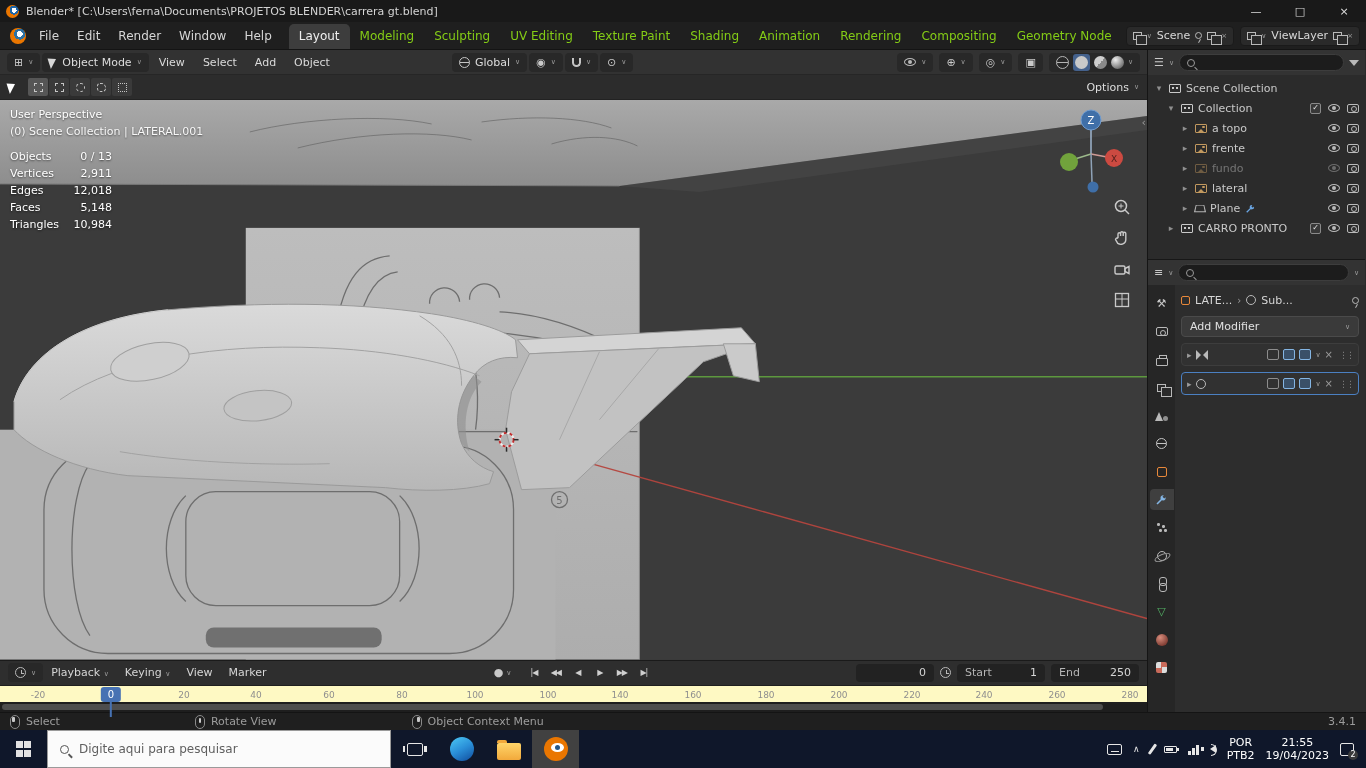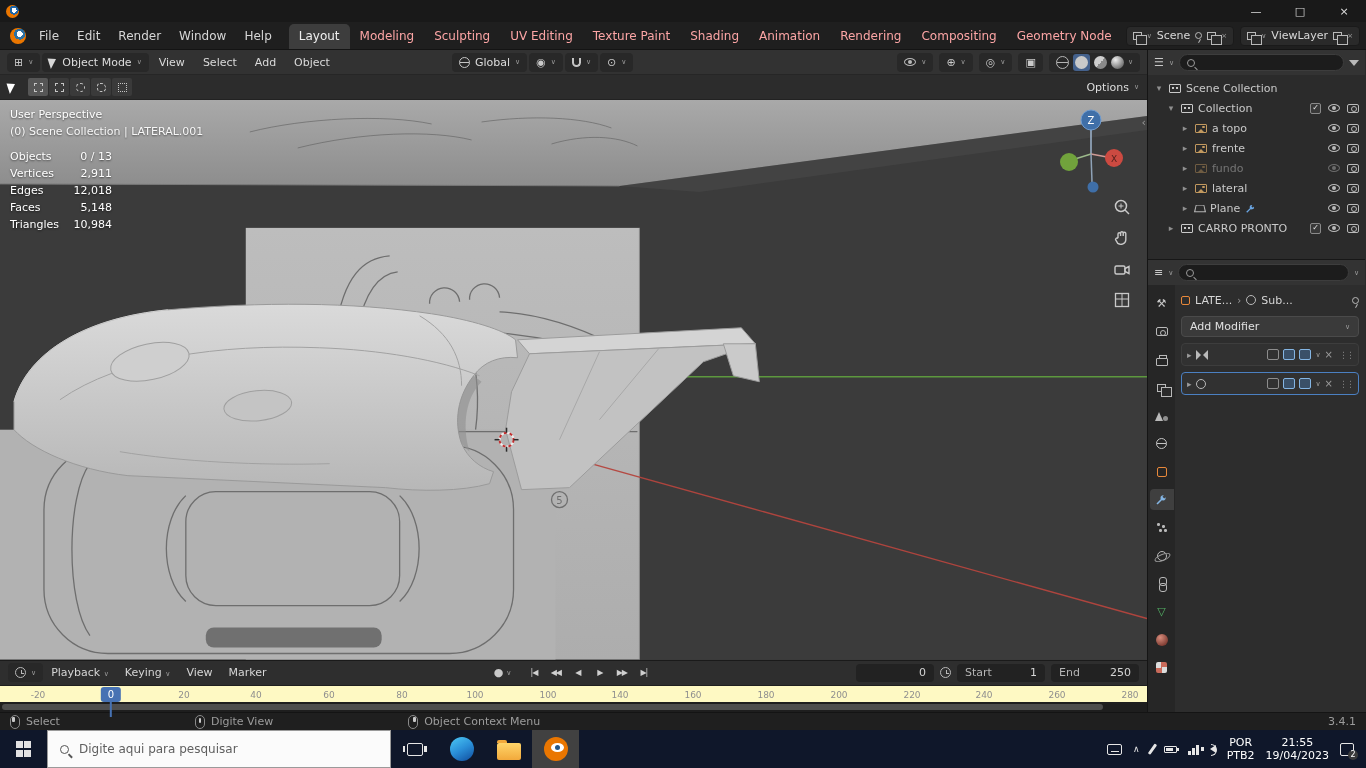--- a/index.html
+++ b/index.html
@@ -12,21 +12,21 @@
 .app-ico{width:13px;height:13px;border-radius:50%;background:radial-gradient(circle at 62% 40%,#fff 0 2.5px,#1f65a6 2.5px 4.5px,#ea7600 4.5px);margin-right:7px;flex:0 0 auto}
 .tb-title{font-size:11px;color:#d4d4d4;white-space:nowrap}
 .win-controls{margin-left:auto;display:flex;height:100%}
 .win-btn{width:44px;display:flex;align-items:center;justify-content:center;color:#ddd;font-size:11px}
 
 
 .topbar{height:28px;background:#1f1f1f;border-bottom:1px solid #141414;display:flex;align-items:center;padding:0 6px}
 .blogo{width:16px;height:16px;border-radius:50%;background:radial-gradient(circle at 60% 38%,#fff 0 3px,#2d71a3 3px 5.5px,#ea7600 5.5px);margin:0 4px}
 .menu-item{padding:3px 9px;color:#d6d6d6;font-size:12px;border-radius:3px}
 .ws-tabs{display:flex;align-items:flex-end;height:100%;margin-left:8px}
-.ws-tab{padding:5px 10px 6px;color:#fca5a5;font-size:12px;border-radius:5px 5px 0 0;white-space:nowrap}
+.ws-tab{padding:5px 10px 6px;color:#84cc16;font-size:12px;border-radius:5px 5px 0 0;white-space:nowrap}
 .ws-tab.active{background:#3d3d3d;color:#efefef}
 .tb-right{margin-left:auto;display:flex;align-items:center;gap:6px}
 .datablock{display:flex;align-items:center;gap:5px;background:#2a2a2a;border:1px solid #1a1a1a;border-radius:4px;height:20px;padding:0 6px;color:#d8d8d8}
 .chev{font-size:7px;color:#9a9a9a}
 .chevR{font-size:10px;color:#9a9a9a}
 
 
 .workarea{display:flex;height:662px}
 .left-col{width:1148px;display:flex;flex-direction:column;position:relative;border-right:1px solid #151515}
 .right-col{width:217px;display:flex;flex-direction:column;background:#2b2b2b}
@@ -194,20 +194,21 @@
 .ac{width:14px;height:13px;border:1.5px solid #e6e6e6;border-radius:2px;position:relative}
 .acbadge{position:absolute;right:-5px;bottom:-5px;background:#3a3a3a;color:#fff;font-size:8px;line-height:10px;padding:0 2.5px;border-radius:6px}
 </style>
 </head>
 <body>
 
 <div class="screen">
 
   <div class="titlebar">
     <span class="app-ico"></span>
+    <span class="tb-title">Blender* [C:\Users\ferna\Documents\PROJETOS BLENDER\carrera gt.blend]</span>
     <div class="win-controls">
       <span class="win-btn">—</span>
       <span class="win-btn">□</span>
       <span class="win-btn">×</span>
     </div>
   </div>
 
   <div class="topbar">
     <span class="blogo"></span>
     <span class="menu-item">File</span>
@@ -738,21 +739,21 @@
     <span class="hint">
       <span class="mouse l">
           <i></i>
         </span>
       <span>Select</span>
     </span>
     <span class="hint">
       <span class="mouse m">
           <i></i>
         </span>
-      <span>Digite View</span>
+      <span>Rotate View</span>
     </span>
     <span class="hint">
       <span class="mouse r">
           <i></i>
         </span>
       <span>Object Context Menu</span>
     </span>
     <span class="version">3.4.1</span>
   </div>
 

